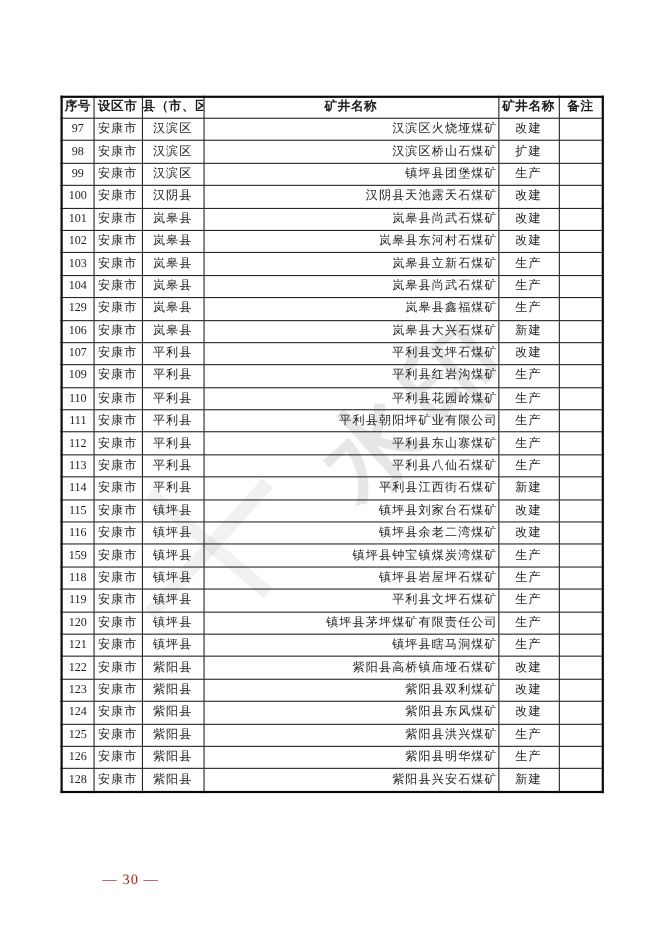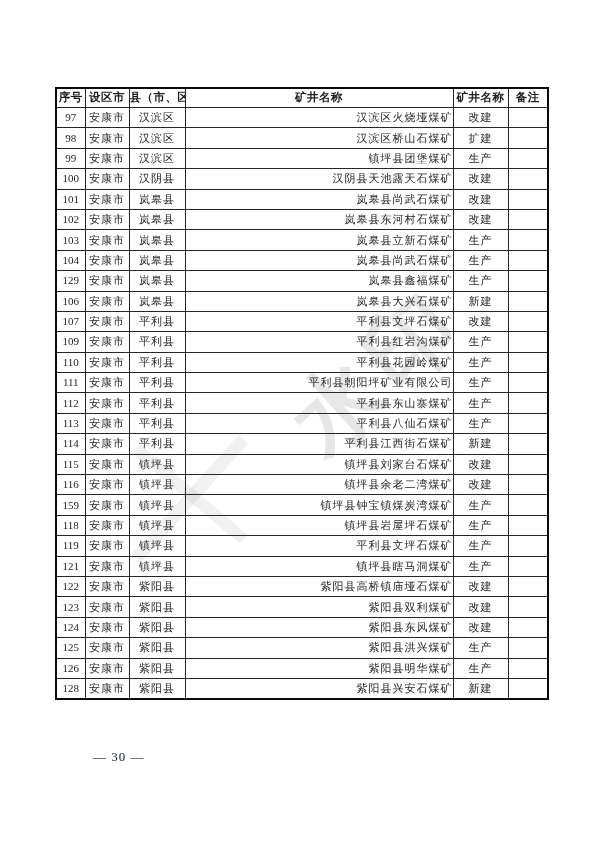--- a/index.html
+++ b/index.html
@@ -93,23 +93,23 @@
   }
   .mine-table td.col-no {
     font-size: 11px;
     letter-spacing: 0;
     margin-left: 28px;
   }
   
   .page-number {
     position: absolute;
     left: 93px;
-    top: 749px;
+    top: 792px;
     font-size: 13px;
-    color: #0f172a;
+    color: #b91c1c;
     letter-spacing: 1px;
     z-index: 2;
   }
 </style>
 </head>
 <body>
 
 <div class="page">
 
   <div class="watermark">水印</div>
@@ -306,20 +306,28 @@
         </tr>
         <tr>
           <td class="col-no">119</td>
           <td class="col-city">安康市</td>
           <td class="col-county">镇坪县</td>
           <td class="col-mine">平利县文坪石煤矿</td>
           <td class="col-category">生产</td>
           <td class="col-remark"></td>
         </tr>
         <tr>
+          <td class="col-no">120</td>
+          <td class="col-city">安康市</td>
+          <td class="col-county">镇坪县</td>
+          <td class="col-mine">镇坪县茅坪煤矿有限责任公司</td>
+          <td class="col-category">生产</td>
+          <td class="col-remark"></td>
+        </tr>
+        <tr>
           <td class="col-no">121</td>
           <td class="col-city">安康市</td>
           <td class="col-county">镇坪县</td>
           <td class="col-mine">镇坪县瞎马洞煤矿</td>
           <td class="col-category">生产</td>
           <td class="col-remark"></td>
         </tr>
         <tr>
           <td class="col-no">122</td>
           <td class="col-city">安康市</td>

